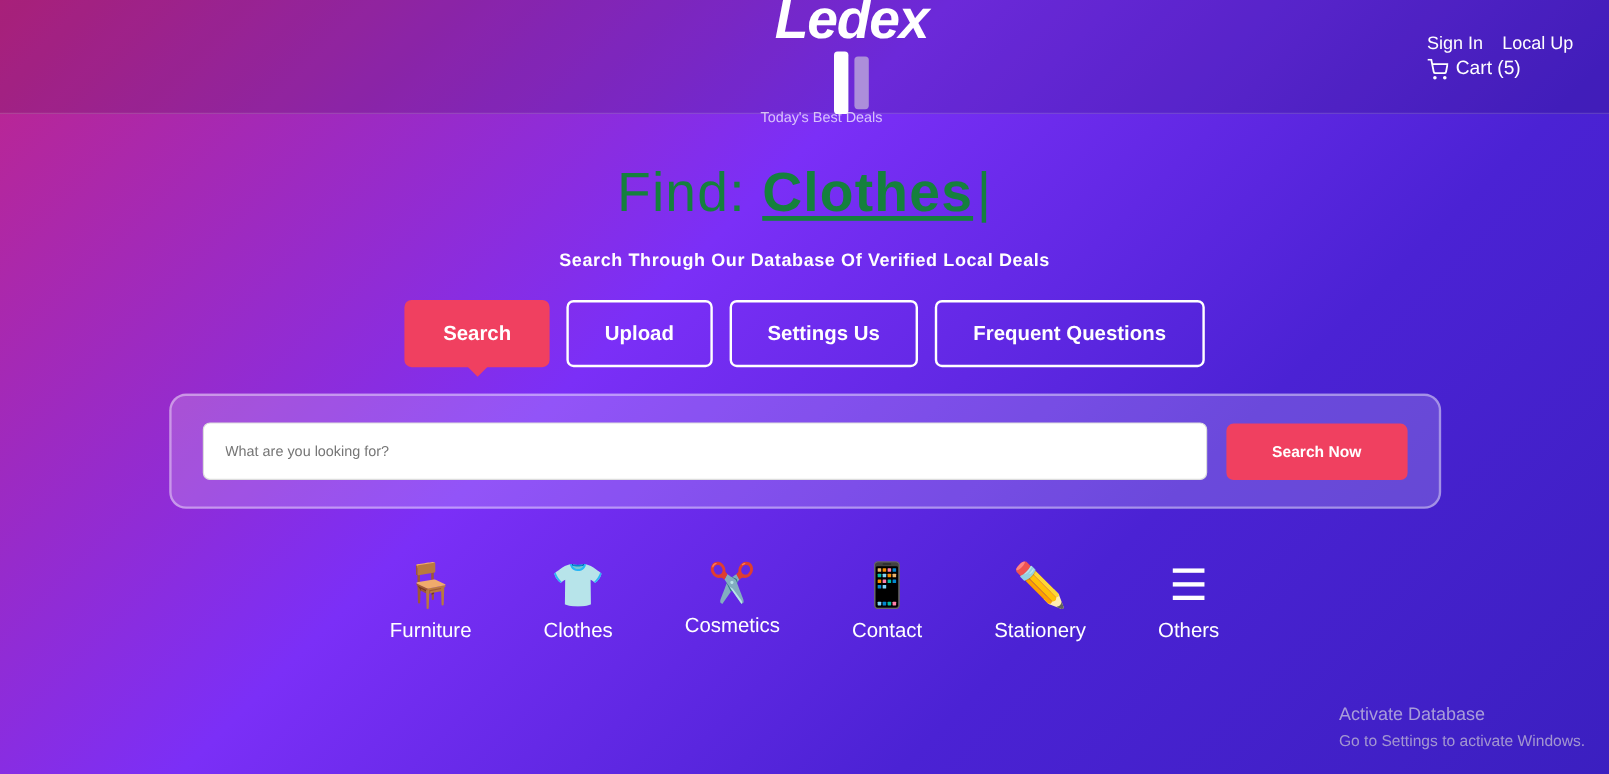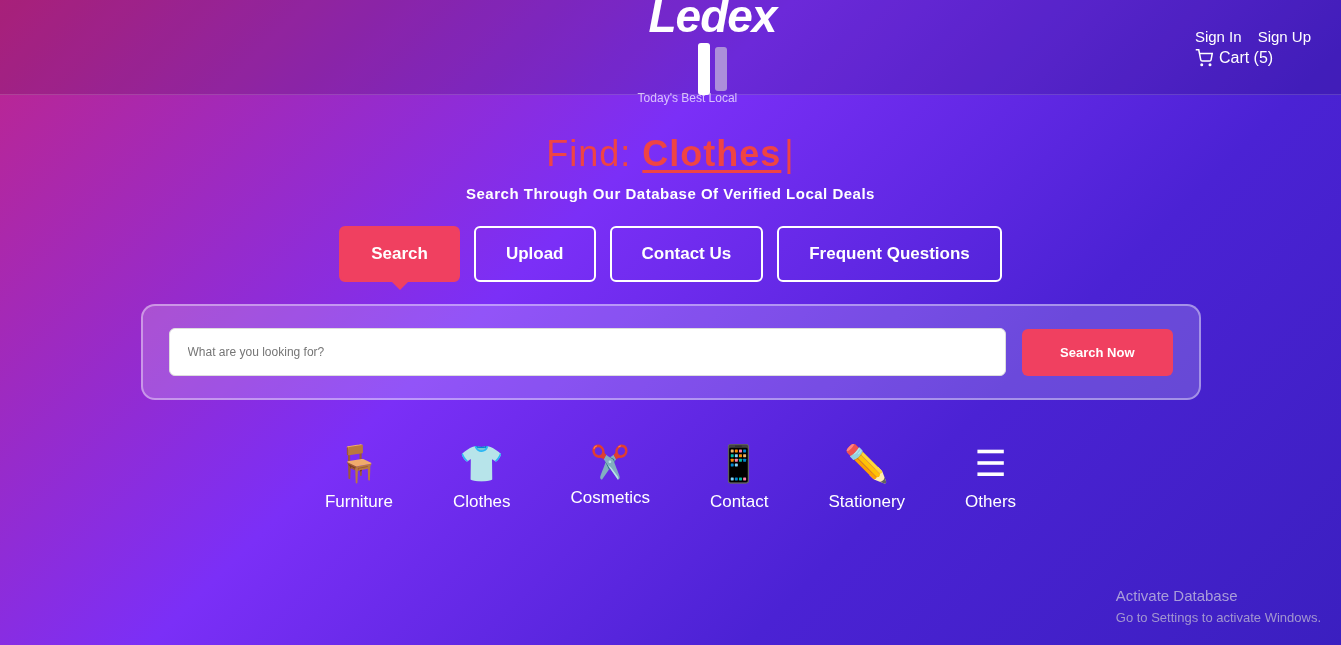--- a/index.html
+++ b/index.html
@@ -93,25 +93,25 @@
     }
 
     
     .hero {
       display: flex;
       flex-direction: column;
       align-items: center;
       padding-top: 38px;
     }
     .hero-title {
-      font-size: 36px;
-      color: #ef4444;
+      font-size: 46px;
+      color: #15803d;
       font-weight: 400;
       letter-spacing: 1px;
-      margin-bottom: 10px;
+      margin-bottom: 22px;
     }
     .hero-title strong {
       font-weight: 700;
       text-decoration: underline;
       text-underline-offset: 4px;
     }
     .hero-cursor {
       font-weight: 100;
       margin-left: 3px;
     }
@@ -238,26 +238,26 @@
 <header class="header">
   <div style="width:200px"></div>
   <div class="logo-container">
     <div class="logo-row">
       <span class="logo-text">Ledex</span>
       <div class="logo-bars">
         <div class="logo-bar logo-bar-tall"></div>
         <div class="logo-bar logo-bar-mid" style="height:44px;"></div>
       </div>
     </div>
-    <div class="logo-subtitle">Today's Best Local</div>
+    <div class="logo-subtitle">Today's Best Deals</div>
   </div>
   <div class="header-nav">
     <div class="header-nav-top">
       <span class="nav-link">Sign In</span>
-      <span class="nav-link">Sign Up</span>
+      <span class="nav-link">Local Up</span>
     </div>
     <div class="cart-area">
       <svg class="cart-icon-svg" viewBox="0 0 24 24" fill="none" stroke="white" stroke-width="2">
         <circle cx="9" cy="21" r="1"></circle>
           <circle cx="20" cy="21" r="1"></circle>
         <path d="M1 1h4l2.68 13.39a2 2 0 0 0 2 1.61h9.72a2 2 0 0 0 2-1.61L23 6H6"></path>
       </svg>
       <span>Cart (5)</span>
     </div>
   </div>
@@ -265,21 +265,21 @@
 
 <section class="hero">
   <h1 class="hero-title">
     <span>Find: </span><strong>Clothes</strong><span class="hero-cursor">|</span>
   </h1>
   <p class="hero-subtitle">Search Through Our Database Of Verified Local Deals</p>
 
   <div class="nav-buttons">
     <button class="nav-btn nav-btn-active">Search</button>
     <button class="nav-btn">Upload</button>
-    <button class="nav-btn">Contact Us</button>
+    <button class="nav-btn">Settings Us</button>
     <button class="nav-btn">Frequent Questions</button>
   </div>
 
   <div class="search-container">
     <input class="search-input" type="text" placeholder="What are you looking for?" style="">
     <button class="search-now-btn">Search Now</button>
   </div>
 
   <div class="categories">
     <div class="category-item">

